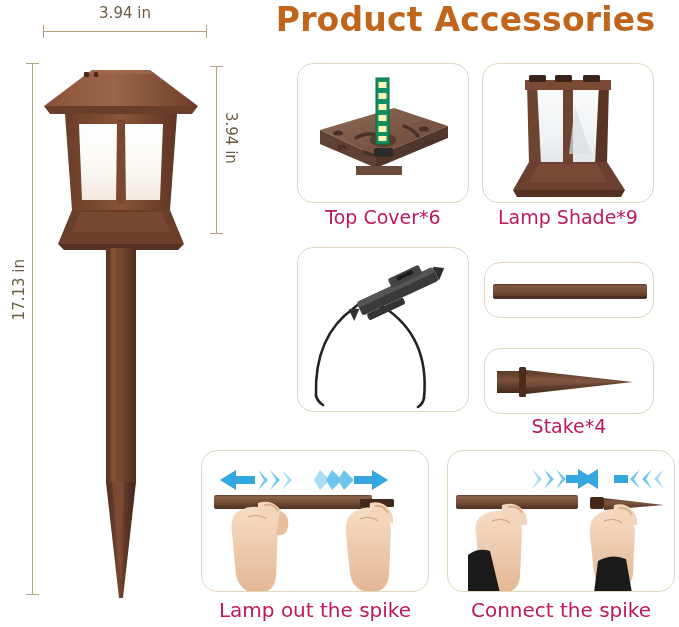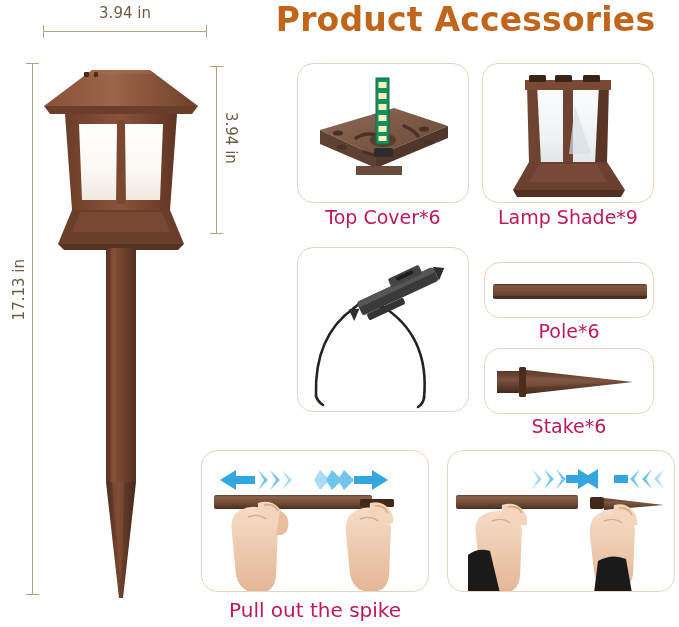--- a/index.html
+++ b/index.html
@@ -256,42 +256,41 @@
             <stop offset="70%" stop-color="#6A442F"></stop>
             <stop offset="100%" stop-color="#4E3121"></stop>
           </linearGradient>
         </defs>
         <rect x="8" y="21" width="154" height="15" rx="2" fill="url(#poleBar)"></rect>
         <rect x="8" y="22" width="154" height="3" fill="#8C6049" opacity="0.55"></rect>
         <rect x="8" y="33" width="154" height="2" fill="#3E2618" opacity="0.6"></rect>
       </svg>
     </div>
   </div>
-  <div class="cardlabel l-pole">Pole*6</div>
 
   <div class="card c-stake">
     <div class="cardinner">
       <svg width="170" height="66" viewBox="0 0 170 66">
         <defs>
           <linearGradient id="stakeG2" x1="0" y1="0" x2="0" y2="1">
             <stop offset="0%" stop-color="#5A3826"></stop>
             <stop offset="40%" stop-color="#7A523E"></stop>
             <stop offset="100%" stop-color="#46291B"></stop>
           </linearGradient>
         </defs>
 
         <rect x="12" y="22" width="26" height="22" fill="url(#stakeG2)"></rect>
         <rect x="34" y="18" width="7" height="30" rx="1.5" fill="#4B2C1D"></rect>
 
         <polygon points="41,21 148,33 41,45" fill="url(#stakeG2)"></polygon>
         <polygon points="41,27 140,33 41,38" fill="#8A5E48" opacity="0.4"></polygon>
       </svg>
     </div>
   </div>
-  <div class="cardlabel l-stake">Stake*6</div>
+  <div class="cardlabel l-stake">Stake*4</div>
 
   <div class="card c-pull">
     <div class="cardinner">
       <svg width="228" height="142" viewBox="0 0 228 142">
         <defs>
           <linearGradient id="skinA" x1="0" y1="0" x2="0" y2="1">
             <stop offset="0%" stop-color="#F6DCC6"></stop>
             <stop offset="100%" stop-color="#E3B795"></stop>
           </linearGradient>
           <linearGradient id="rodA" x1="0" y1="0" x2="0" y2="1">
@@ -335,21 +334,21 @@
         <path d="M46 66 q10 -4 18 2" stroke="#D8A984" stroke-width="1.4" fill="none"></path>
         <path d="M78 60 q10 4 8 16 q-2 10 -12 8" fill="#E8BE9D"></path>
 
         <path d="M148 64 q14 -12 28 -5 q12 6 13 18 l-2 48 q-2 16 -18 16 q-18 0 -21 -18 l-4 -40 q-1 -13 4 -19 z" fill="url(#skinA)"></path>
         <path d="M168 52 q12 -3 19 6 q5 6 4 14 l-25 2 z" fill="#F3D5BC"></path>
         <path d="M173 55 q9 -1 13 7" stroke="#D8A984" stroke-width="1.6" fill="none"></path>
         <path d="M158 68 q10 -4 18 2" stroke="#D8A984" stroke-width="1.4" fill="none"></path>
       </svg>
     </div>
   </div>
-  <div class="cardlabel l-pull">Pull out the spike</div>
+  <div class="cardlabel l-pull">Lamp out the spike</div>
 
   <div class="card c-connect">
     <div class="cardinner">
       <svg width="228" height="142" viewBox="0 0 228 142">
         <defs>
           <linearGradient id="skinB" x1="0" y1="0" x2="0" y2="1">
             <stop offset="0%" stop-color="#F6DCC6"></stop>
             <stop offset="100%" stop-color="#E3B795"></stop>
           </linearGradient>
           <linearGradient id="rodB" x1="0" y1="0" x2="0" y2="1">
@@ -396,14 +395,15 @@
         <path d="M20 104 q10 -8 22 -4 l10 42 l-32 0 z" fill="#1A1A1A"></path>
 
         <path d="M146 66 q14 -12 28 -5 q12 6 13 18 l-2 44 q-2 16 -18 16 q-18 0 -21 -18 l-4 -36 q-1 -13 4 -19 z" fill="url(#skinB)"></path>
         <path d="M166 54 q12 -3 19 6 q5 6 4 14 l-25 2 z" fill="#F3D5BC"></path>
         <path d="M171 57 q9 -1 13 7" stroke="#D8A984" stroke-width="1.6" fill="none"></path>
         <path d="M156 70 q10 -4 18 2" stroke="#D8A984" stroke-width="1.4" fill="none"></path>
         <path d="M150 110 q14 -8 28 -2 l6 34 l-38 0 z" fill="#1A1A1A"></path>
       </svg>
     </div>
   </div>
+  <div class="cardlabel l-connect">Connect the spike</div>
 
 </div>
 
 </body></html>

